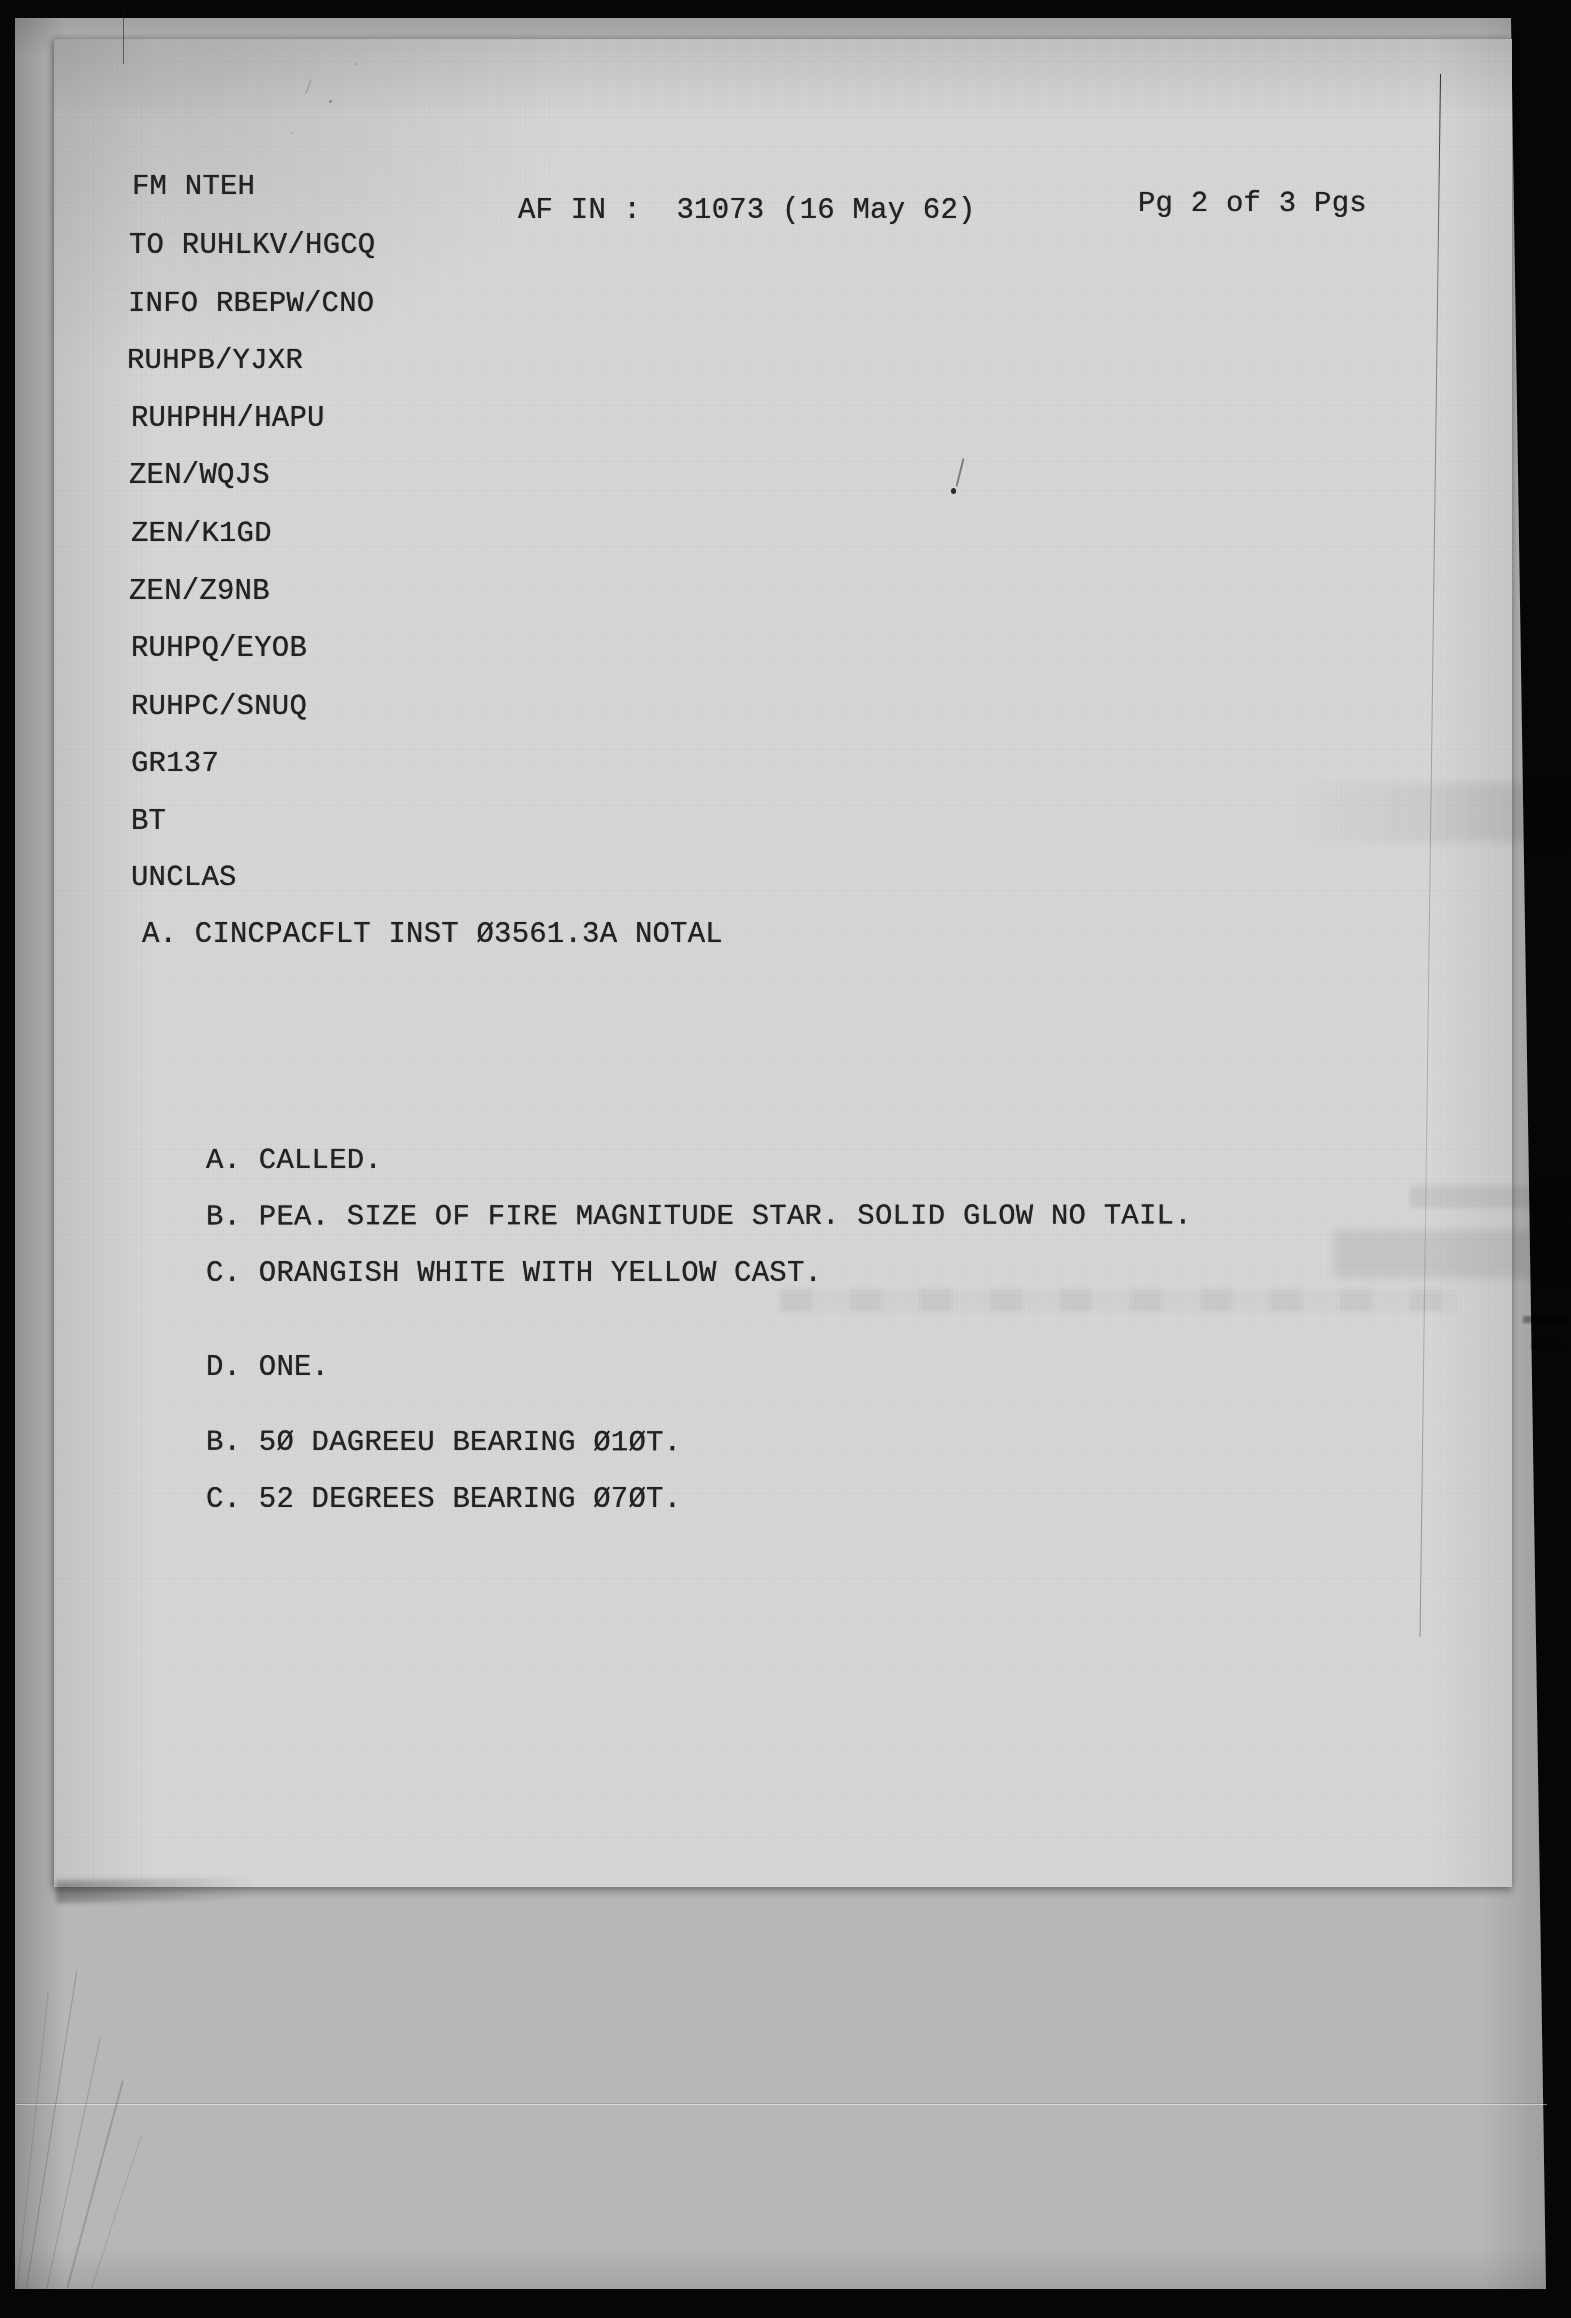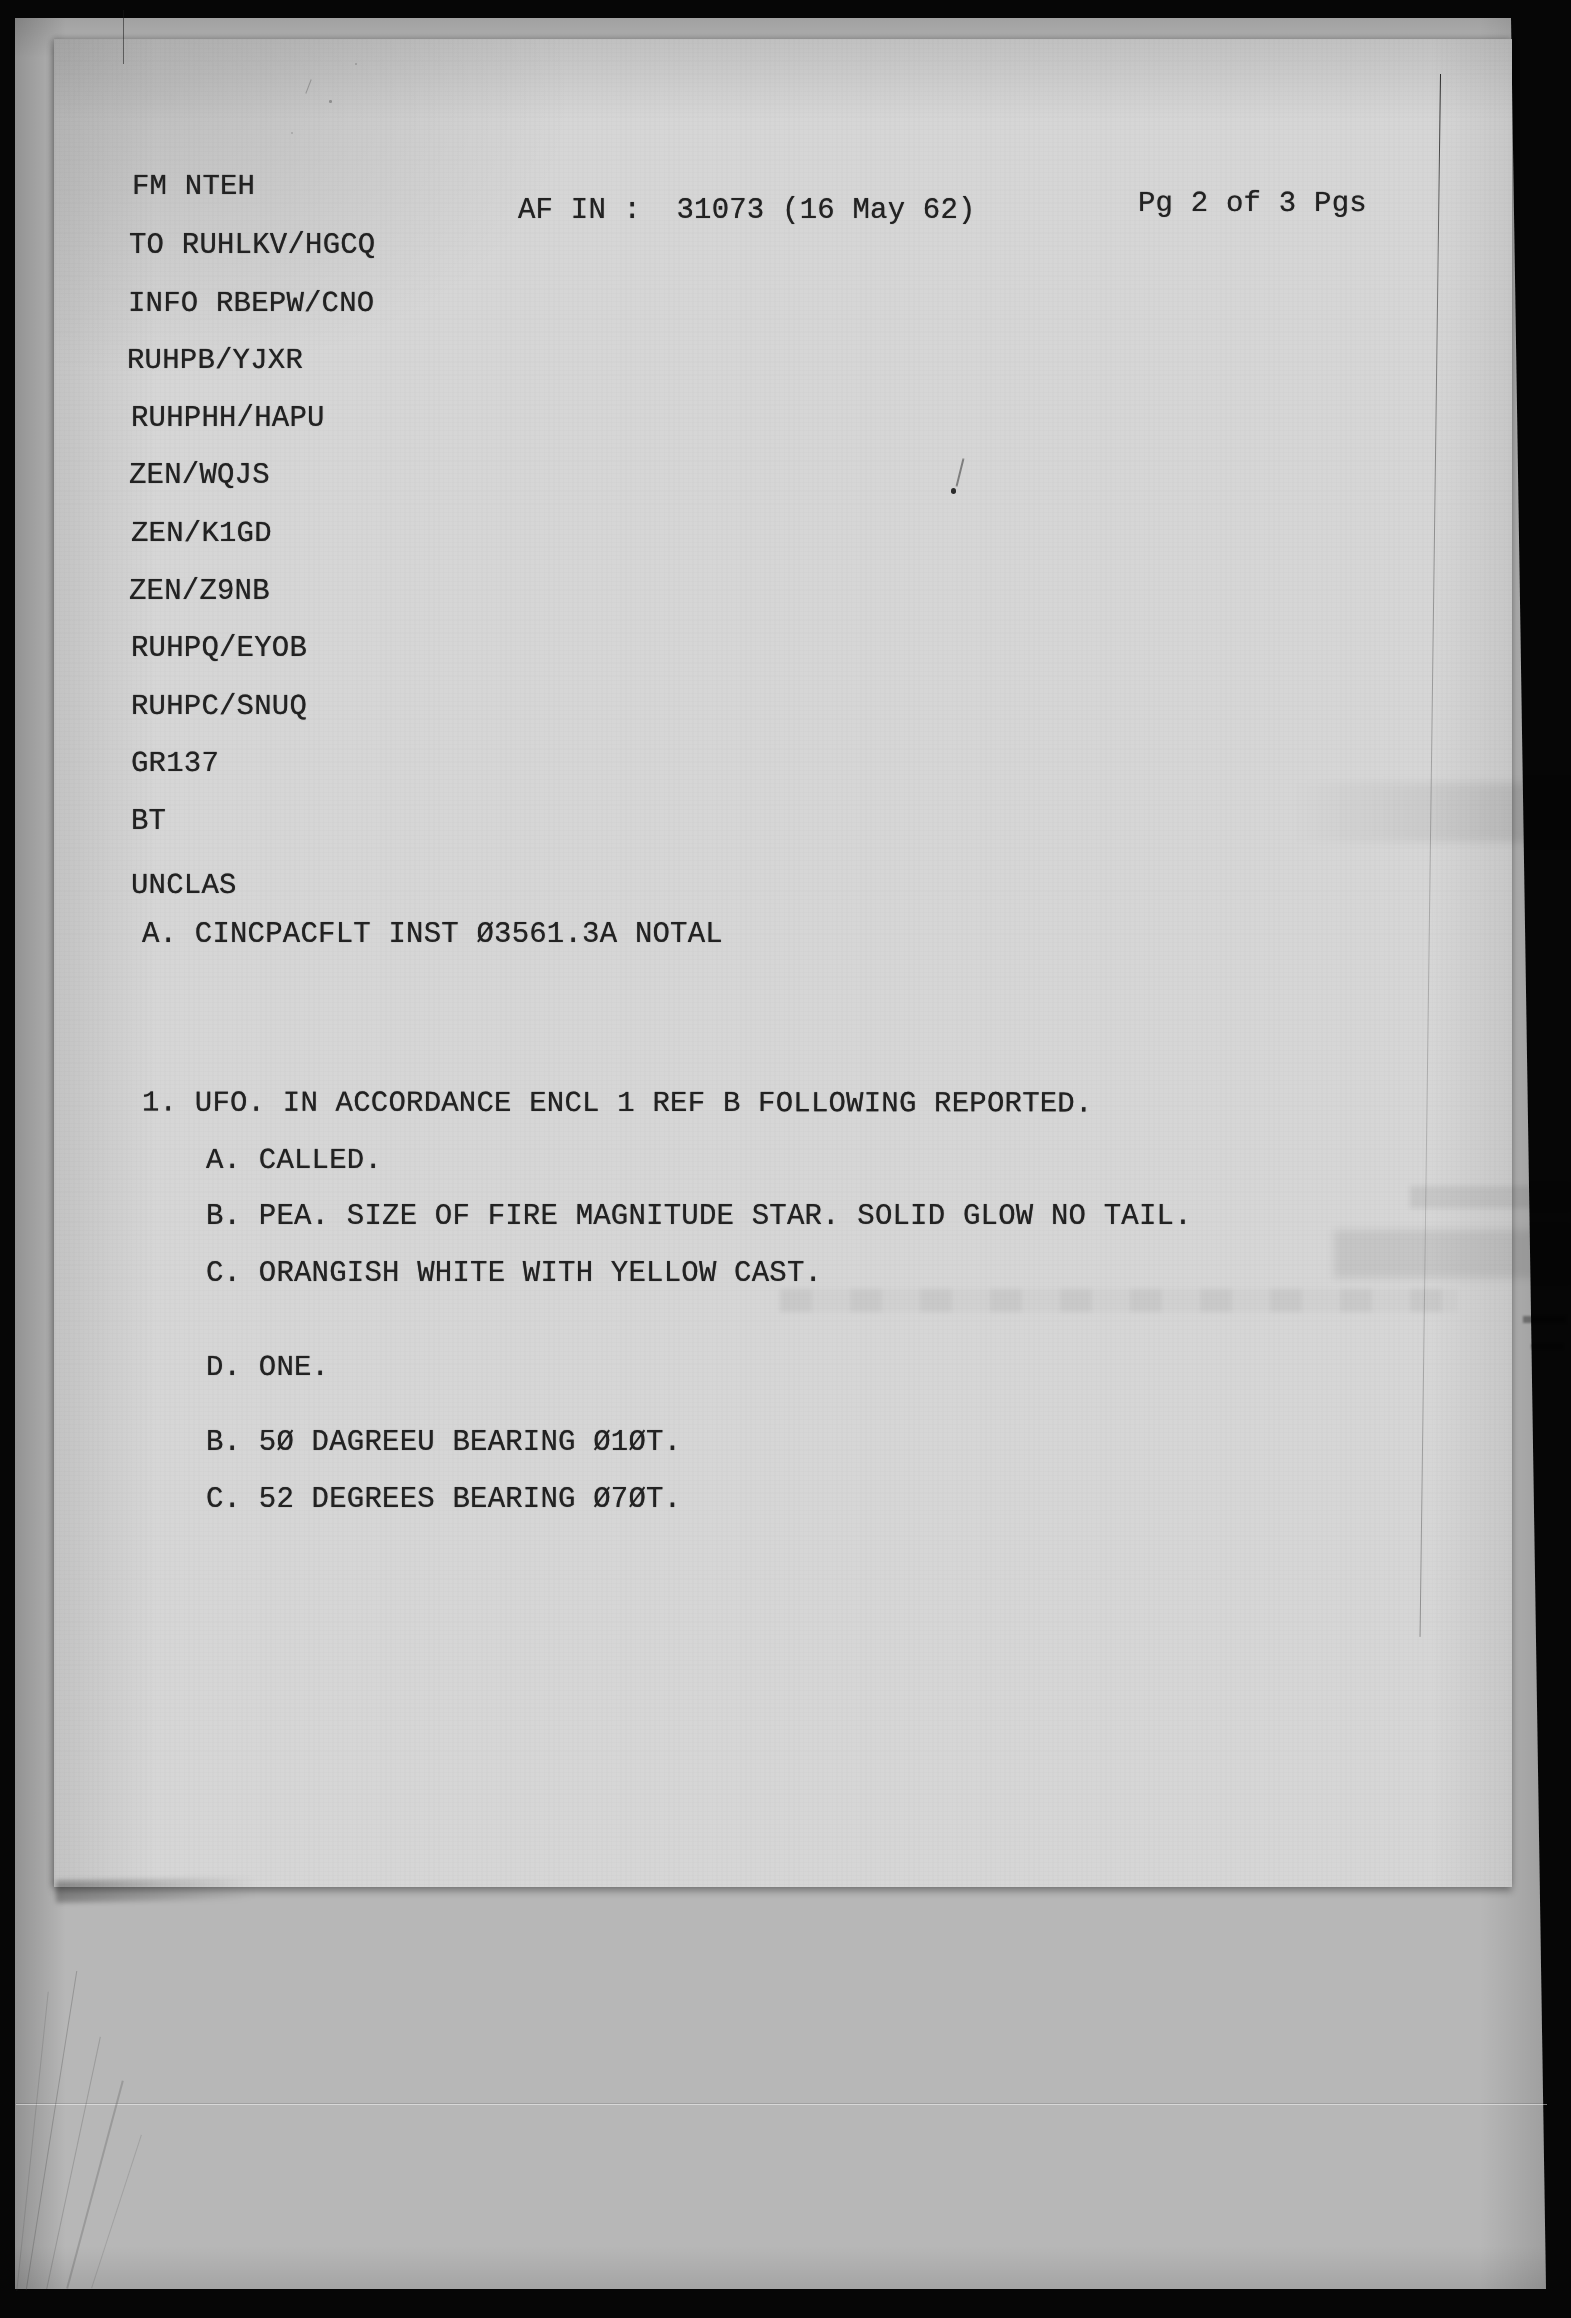--- a/index.html
+++ b/index.html
@@ -60,21 +60,21 @@
   .r1 {left:74px;top:250px;}
   .r2 {left:73px;top:307px;}
   .r3 {left:77px;top:365px;}
   .r4 {left:75px;top:422px;}
   .r5 {left:77px;top:480px;}
   .r6 {left:75px;top:538px;}
   .r7 {left:77px;top:595px;}
   .r8 {left:77px;top:653px;}
   .r9 {left:77px;top:710px;}
   .r10{left:77px;top:768px;}
-  .cls {left:77px;top:824px;margin-top:8px;}
+  .cls {left:77px;top:824px;}
   .refa{left:88px;top:881px;}
   .refb{left:88px;top:937px;}
   .b0{left:88px;top:1050px;}
   .b1{left:152px;top:1107px;}
   .b2{left:152px;top:1163px;}
   .b3{left:152px;top:1220px;}
   .b4{left:152px;top:1276px;margin-top:38px;}
   .b5{left:88px;top:1333px;}
   .b6{left:152px;top:1389px;}
   .b7{left:152px;top:1446px;}
@@ -151,21 +151,20 @@
       <div class="tline r5">ZEN/K1GD</div>
       <div class="tline r6">ZEN/Z9NB</div>
       <div class="tline r7">RUHPQ/EYOB</div>
       <div class="tline r8">RUHPC/SNUQ</div>
       <div class="tline r9">GR137</div>
       <div class="tline r10">BT</div>
 
       <div class="tline cls">UNCLAS</div>
       <div class="tline refa">A. CINCPACFLT INST Ø3561.3A NOTAL</div>
 
-      <div class="tline b0">1. UFO. IN ACCORDANCE ENCL 1 REF B FOLLOWING REPORTED.</div>
       <div class="tline b1">A. CALLED.</div>
       <div class="tline b2">B. PEA. SIZE OF FIRE MAGNITUDE STAR. SOLID GLOW NO TAIL.</div>
       <div class="tline b3">C. ORANGISH WHITE WITH YELLOW CAST.</div>
       <div class="tline b4">D. ONE.</div>
       <div class="tline b6">B. 5Ø DAGREEU BEARING Ø1ØT.</div>
       <div class="tline b7">C. 52 DEGREES BEARING Ø7ØT.</div>
     </div>
   </div>
 
   <div class="artifact scratch-v"></div>

